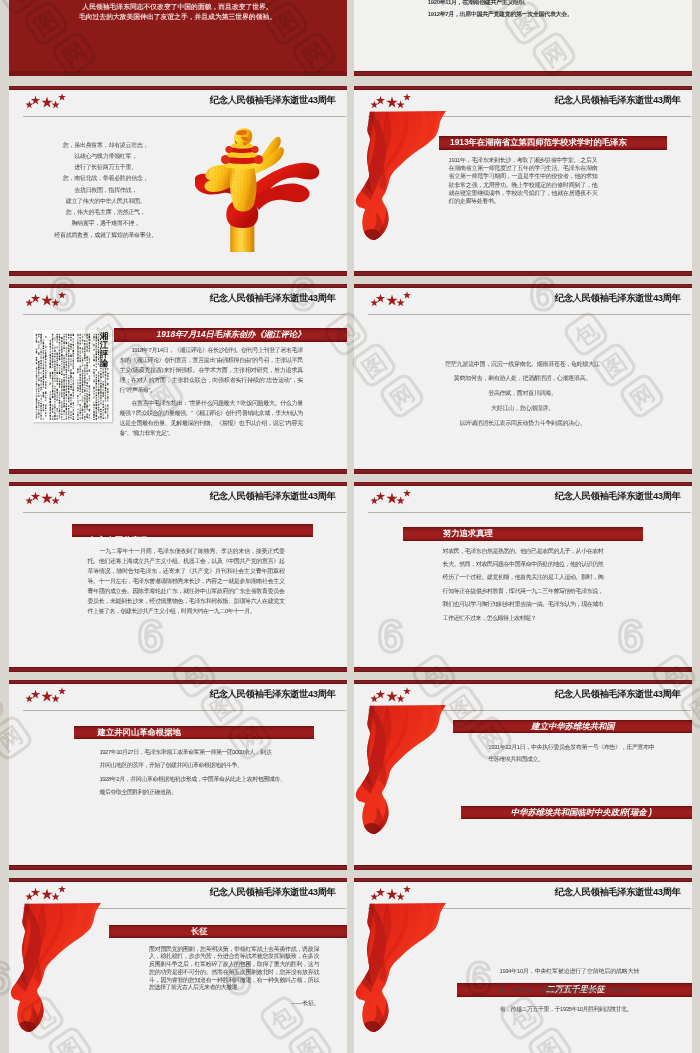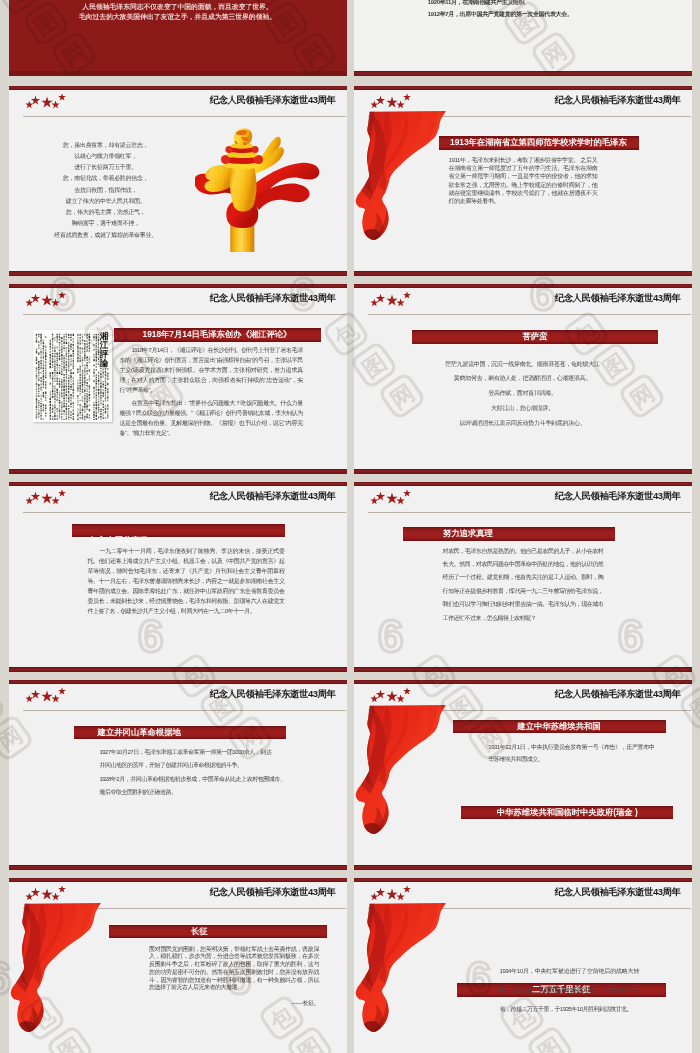--- a/index.html
+++ b/index.html
@@ -15,24 +15,24 @@
       background:linear-gradient(180deg,#5e1012 0%,#8c2023 40%,#7c1a1c 75%,#681315 100%);}
 
   .hdr{position:absolute;left:0;top:4.5px;width:100%;height:22px;}
   .stars{position:absolute;left:0;top:-4.5px;width:70px;height:30px;}
   .htitle{position:absolute;right:11.2px;top:4.2px;font-size:9.4px;font-weight:bold;
       letter-spacing:-0.45px;color:#1d1d1d;white-space:nowrap;}
   .rule{position:absolute;left:14px;right:0.5px;top:26px;height:1px;background:#b9b0a7;}
 
   .banner{position:absolute;height:13.5px;
       background:linear-gradient(180deg,#6a0f10 0%,#8e1a1a 16%,#9f1e1e 45%,#9a1c1c 78%,#6d1011 100%);
-      box-shadow:0 0 0 0.8px rgba(255,238,238,0.9);}
+      box-shadow:0 0 0 0.8px rgba(255,238,238,0.9);padding-left:28px;}
   .banner .btxt{position:absolute;top:0;height:13.5px;line-height:13.5px;
       font-size:8.4px;font-weight:bold;color:#f7f7f7;white-space:nowrap;letter-spacing:-0.05px;}
-  .banner.center .btxt{left:0;right:0;text-align:center;}
+  .banner.center .btxt{left:0;right:0;text-align:center;font-style:italic;}
   .banner.lft .btxt{left:22px;}
 
   .para{position:absolute;color:#434343;font-size:6px;letter-spacing:-0.5px;line-height:10px;text-align:justify;
       text-justify:inter-ideograph;}
 
   .silk{position:absolute;left:0;top:0;}
   .watermark{position:absolute;left:0;top:0;width:700px;height:1053px;
       pointer-events:none;z-index:5;overflow:hidden;mix-blend-mode:multiply;}
   .wm6{font-size:46px;font-weight:bold;fill:none;stroke:#e4e2df;stroke-width:3.2;
        font-family:"Liberation Sans",sans-serif;opacity:0.9;}
@@ -1336,23 +1336,20 @@
             <path d="M20.3,14.8L21.2,17.6L24.2,17.6L21.8,19.4L22.7,22.2L20.3,20.5L17.9,22.2L18.8,19.4L16.4,17.6L19.4,17.6Z"></path>
             <path d="M26.5,9.8L27.6,13.1L31.1,13.1L28.2,15.2L29.3,18.5L26.5,16.4L23.7,18.5L24.8,15.2L21.9,13.1L25.4,13.1Z"></path>
             <path d="M38.0,10.6L39.3,14.7L43.7,14.7L40.2,17.3L41.5,21.5L38.0,18.9L34.5,21.5L35.8,17.3L32.3,14.7L36.7,14.7Z"></path>
             <path d="M46.6,14.6L47.6,17.6L50.7,17.6L48.2,19.4L49.1,22.4L46.6,20.5L44.1,22.4L45.0,19.4L42.5,17.6L45.6,17.6Z"></path>
             <path d="M53.0,7.2L53.9,10.0L56.9,10.0L54.5,11.8L55.4,14.6L53.0,12.9L50.6,14.6L51.5,11.8L49.1,10.0L52.1,10.0Z"></path>
           </g>
         </svg>
     <div class="htitle">纪念人民领袖毛泽东逝世43周年</div>
     <div class="rule"></div>
   </div>
-  <div class="banner center" style="left:58.5px;top:46.5px;width:246px;">
-        <div class="btxt">菩萨蛮</div>
-      </div>
   <div class="poemc">
         <div class="pl2">茫茫九派流中国，沉沉一线穿南北。烟雨莽苍苍，龟蛇锁大江</div>
         <div class="pl2">黄鹤知何去，剩有游人处，把酒酹滔滔，心潮逐浪高。</div>
         <div class="pl2">登高作赋，面对百川四海。</div>
         <div class="pl2">大好江山，您心潮澎湃。</div>
         <div class="pl2">以吟诵滔滔长江表示同反动势力斗争到底的决心。</div>
       </div>
   <div class="botbar"></div>
 </div>
 

